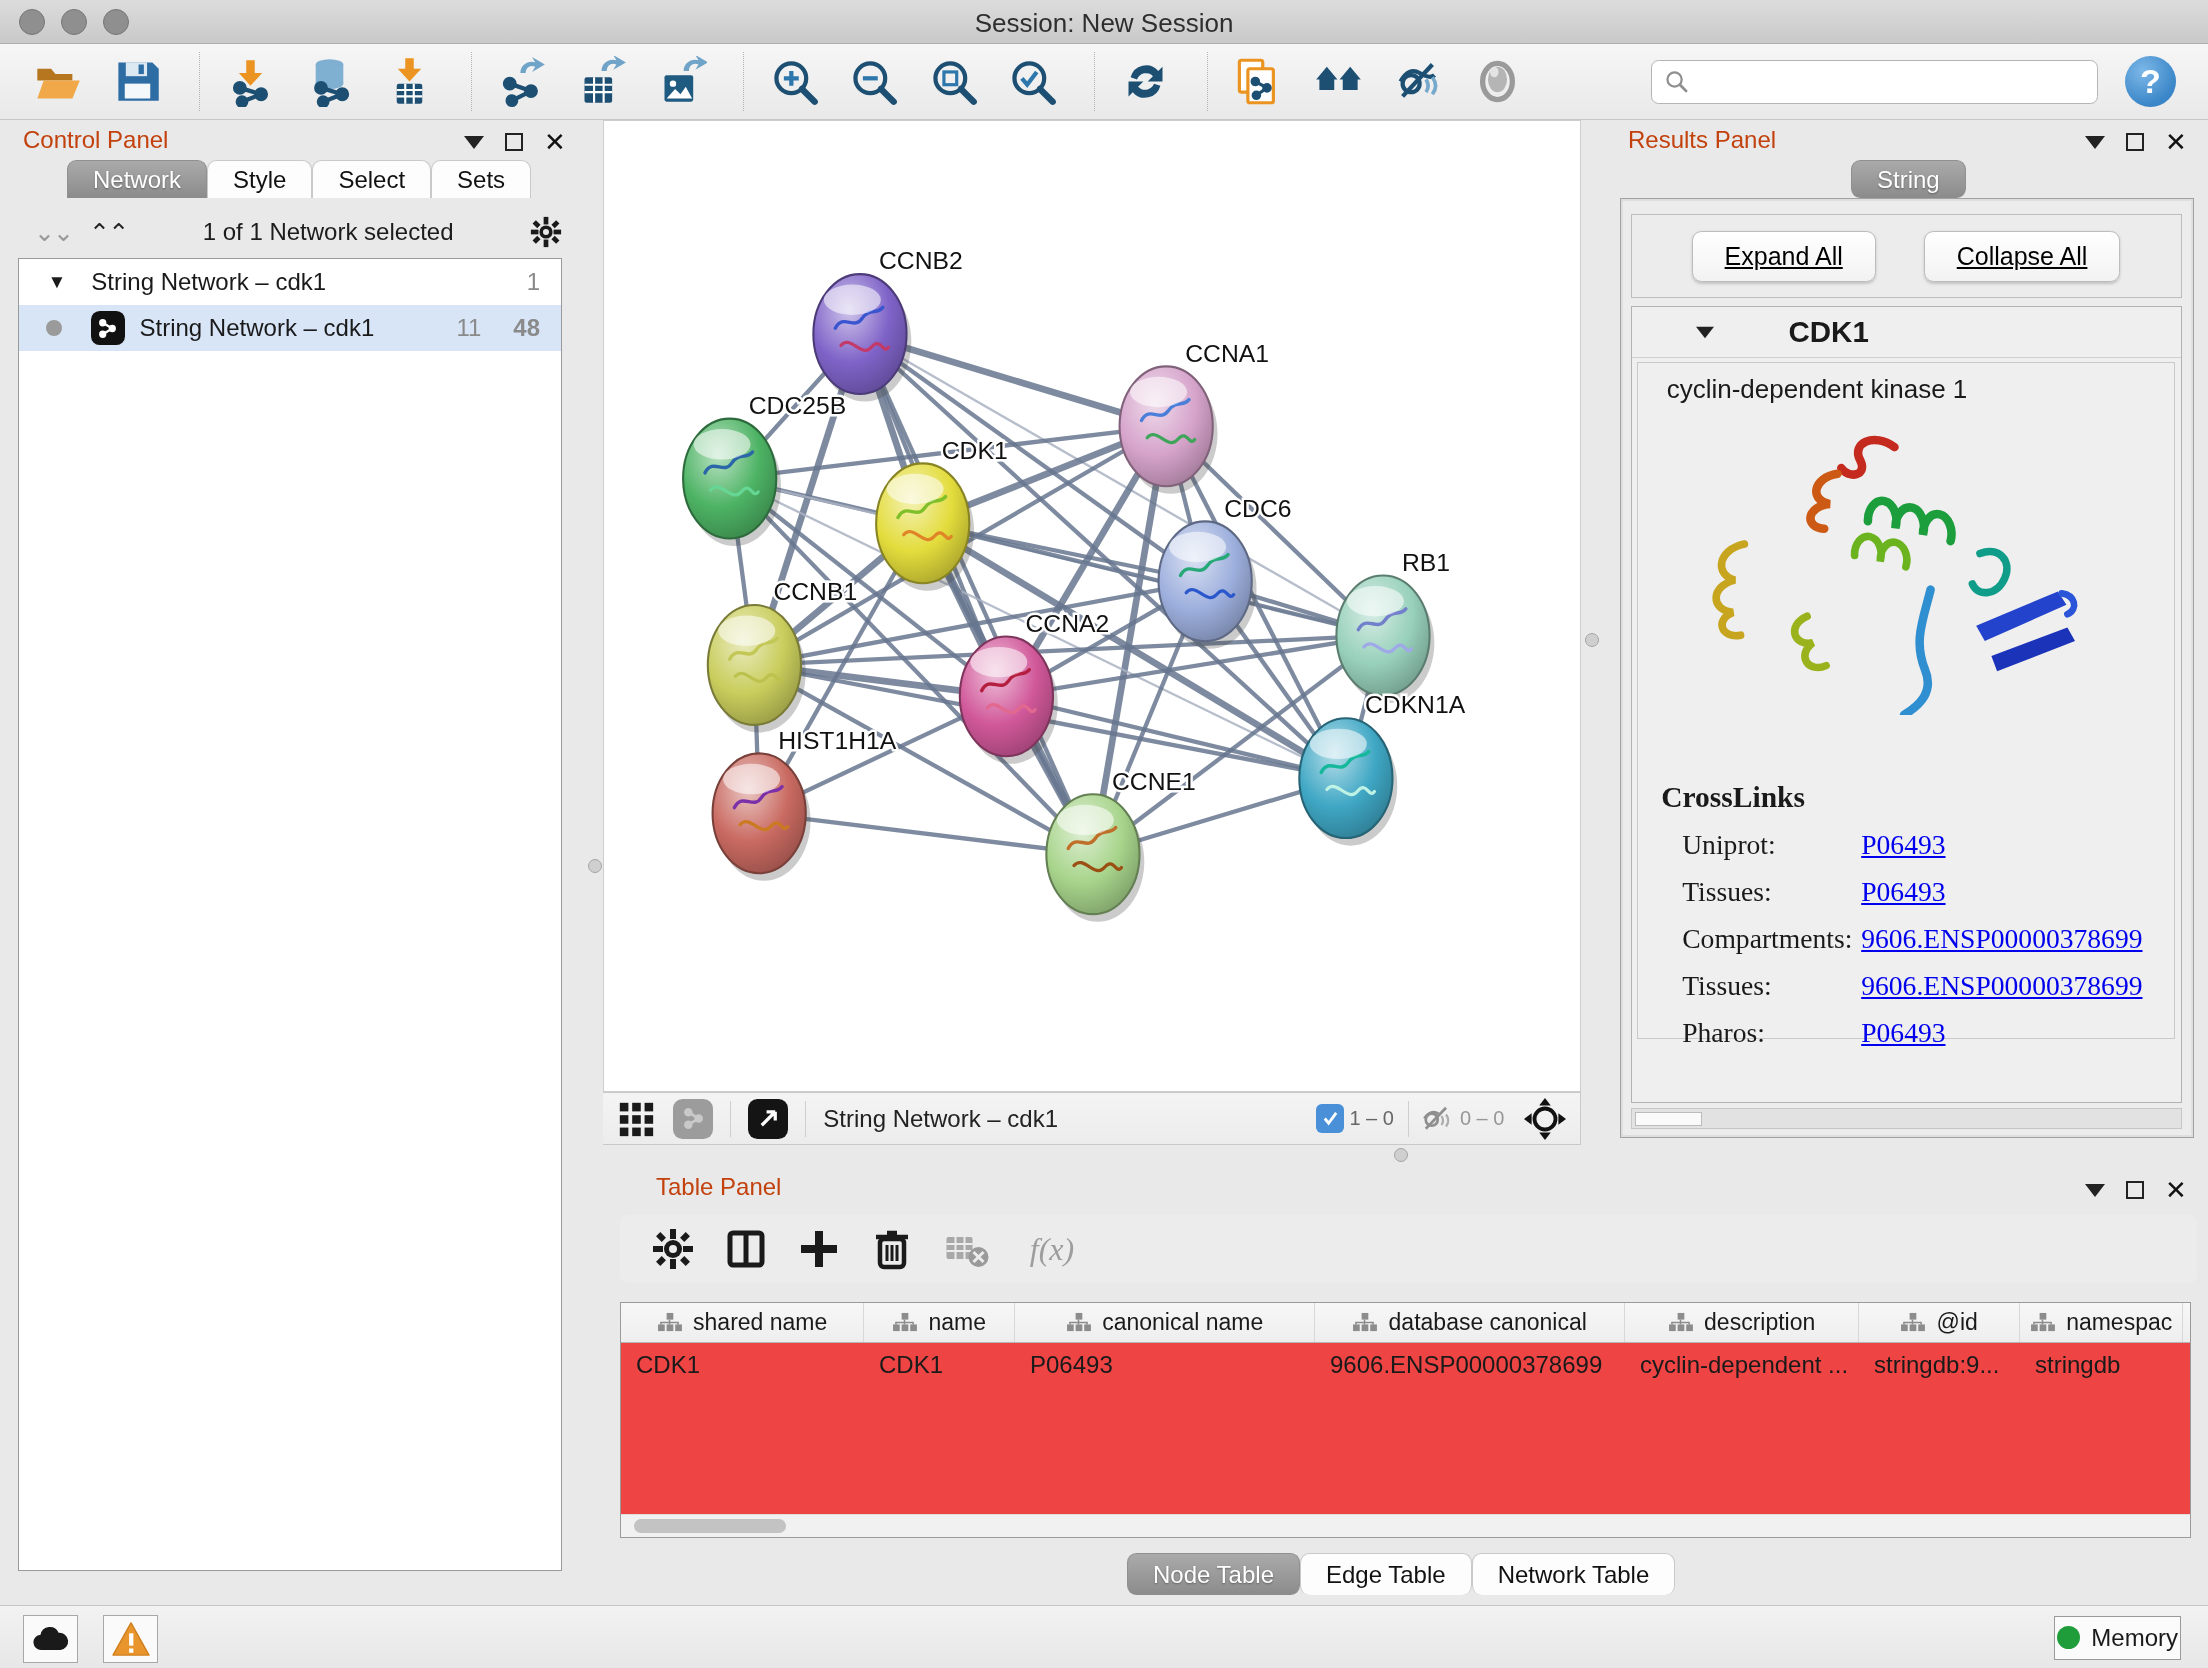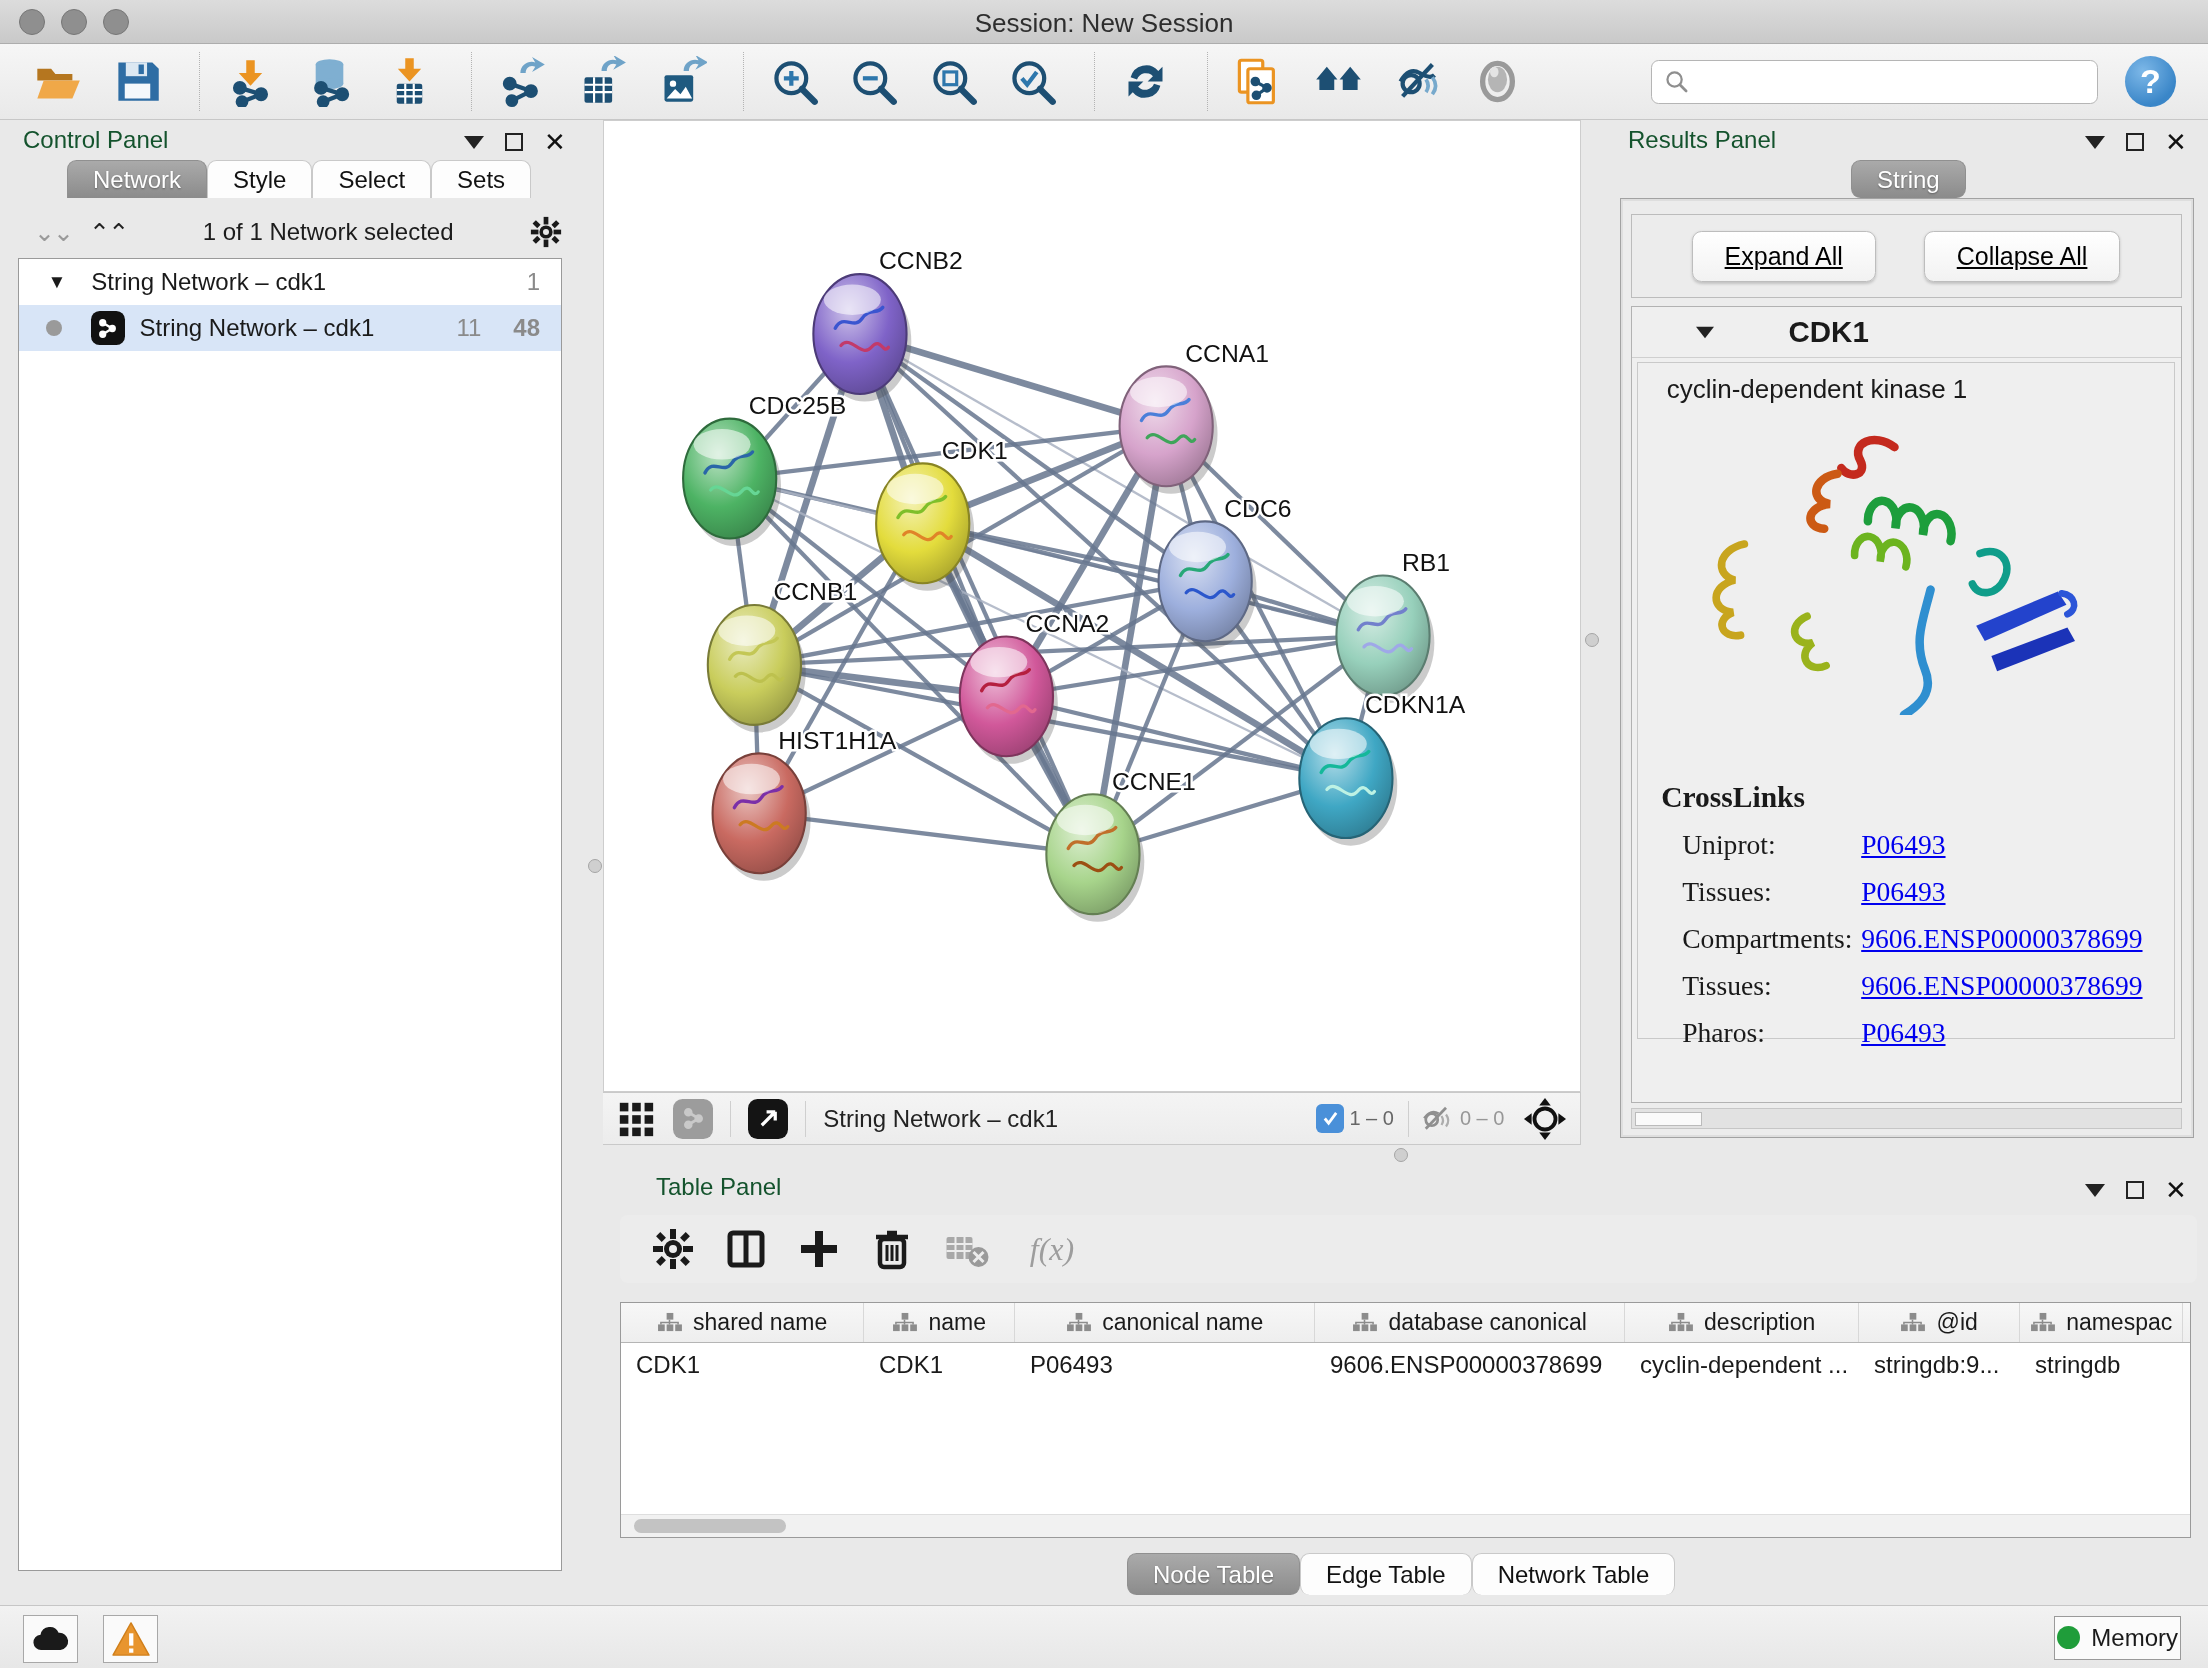--- a/index.html
+++ b/index.html
@@ -22,21 +22,21 @@
   .tb-sep { width:0; height:59px; border-left:1.9px dotted #b3b3b3; margin:0 25px 0 7.6px; flex:0 0 auto; }
   .searchbox { margin-left:auto; width:447px; height:44px; background:#fff;
     border:1px solid #b5b5b5; border-radius:7.6px; display:flex; align-items:center; padding:0 11.4px; }
   .searchbox input { border:none; outline:none; font-size:23px; width:100%; background:transparent;
     font-family:"Liberation Sans",sans-serif; }
   .help-btn { width:51px; height:51px; margin-left:27px; border-radius:50%;
     background:radial-gradient(circle at 35% 30%, #7db8e8, #3a86c8 70%); color:#fff;
     font-size:34px; font-weight:bold; display:flex; align-items:center; justify-content:center; }
 
   
-  .p-head { position:absolute; display:flex; align-items:center; font-size:24px; color:#14532d; }
+  .p-head { position:absolute; display:flex; align-items:center; font-size:24px; color:#c2410c; }
   .p-controls { position:absolute; display:flex; align-items:center; gap:21px; }
   .pc-tri { width:0; height:0; border-left:10.5px solid transparent; border-right:10.5px solid transparent;
     border-top:13.3px solid #222; }
   .pc-box { width:18px; height:18px; border:2.9px solid #222; background:transparent; }
   .pc-x { font-size:26px; font-weight:bold; color:#111; line-height:1; }
 
   .tab { height:38px; padding:0 25px; display:flex; align-items:center; justify-content:center;
     font-size:24px; background:#fdfdfd; border:1px solid #c9c9c9; border-bottom:none;
     border-radius:9.5px 9.5px 0 0; color:#111; }
   .tab.active { background:linear-gradient(#aaaaaa,#8b8b8b); color:#fff;
@@ -98,21 +98,21 @@
   .rp-scroll { position:absolute; left:9.5px; bottom:7.6px; width:551px; height:21px;
     background:#e2e2e2; border:1px solid #c6c6c6; }
   .rp-scroll .thumb { width:67px; height:13.3px; margin:2.9px 0 0 3.8px; background:#fafafa; border:1px solid #bbb; }
 
   
   .tp-toolbar { position:absolute; left:620px; top:1215px; width:1577px; height:68px;
     background:#ececec; border-radius:7.6px; display:flex; align-items:center; padding:0 28.5px; }
   .tp-icon { width:48px; height:48px; margin-right:25px; }
   .fx { font-family:"Liberation Serif","DejaVu Serif",serif; font-style:italic; font-size:32px; color:#9d9d9d; }
   .tablebox { position:absolute; left:620px; top:1302px; width:1571px; height:236px;
-    background:#ffffff; border:1.9px solid #9a9a9a; display:flex; flex-direction:column; }
+    background:#ef4444; border:1.9px solid #9a9a9a; display:flex; flex-direction:column; }
   .thead { display:flex; height:40px; background:linear-gradient(#f7f7f7,#eeeeee); border-bottom:1.9px solid #b5b5b5; }
   .th { display:flex; align-items:center; justify-content:center; gap:11.4px; font-size:23px;
     border-right:1px solid #d8d8d8; overflow:hidden; white-space:nowrap; }
   .trow { display:flex; height:42px; }
   .td { font-size:24px; padding:7.6px 0 0 15px; white-space:nowrap; overflow:hidden; }
   .tbody-fill { flex:1; }
   .tp-hscroll { height:23px; background:#f1f1f1; border-top:1px solid #dedede; position:relative; }
   .tp-hscroll .thumb { position:absolute; left:13.3px; top:3.8px; width:152px; height:14.3px;
     background:#c3c3c3; border-radius:7.6px; }
   .tp-tabs { position:absolute; left:1127px; top:1553px; display:flex; }

